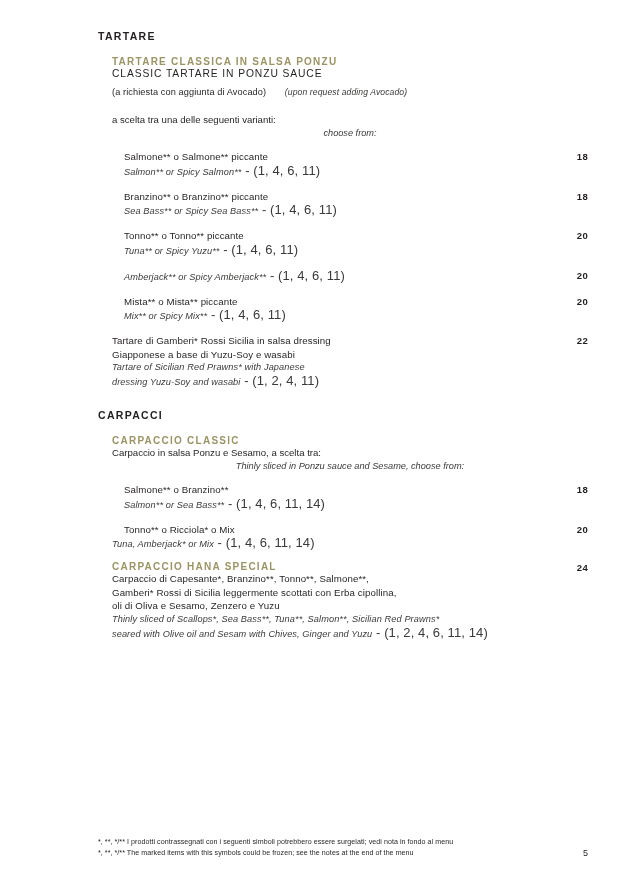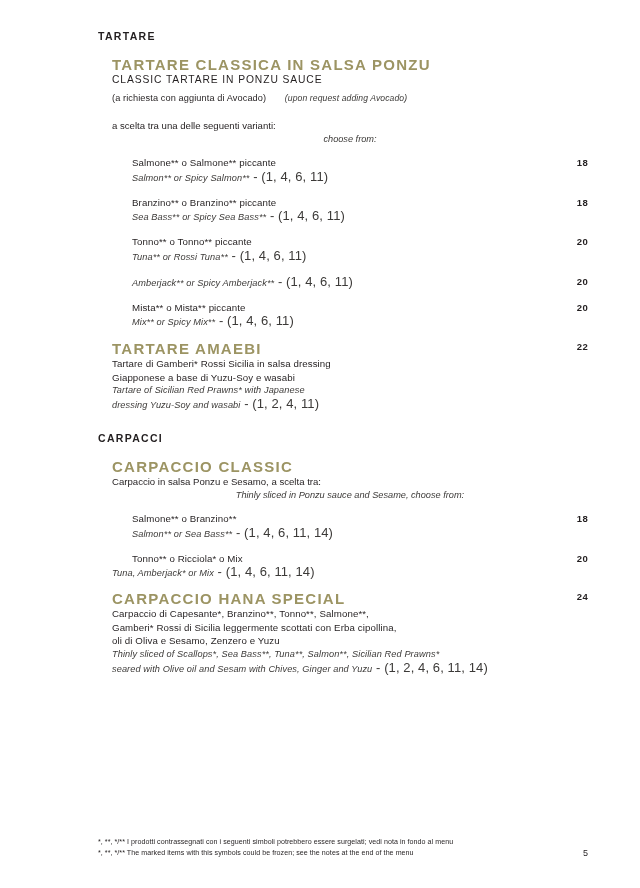--- a/index.html
+++ b/index.html
@@ -36,21 +36,21 @@
     margin-top: 20px;
   }
   .indent {
     margin-left: 14px;
   }
   
   .grp {
     margin-bottom: 0;
   }
   .grp-title {
-    font-size: 15px;
+    font-size: 10px;
     letter-spacing: 1.25px;
     font-weight: bold;
     color: #9c9463;
     text-transform: uppercase;
   }
   .row {
     display: flex;
     align-items: flex-start;
     justify-content: space-between;
   }
@@ -111,21 +111,21 @@
     line-height: 14px;
     letter-spacing: .1px;
   }
   .req .par {
     font-style: italic;
     color: #3c3a38;
     font-size: 8.6px;
     padding-left: 16px;
   }
   .variant {
-    margin-left: 20px;
+    margin-left: 12px;
   }
   .variant-block {
     margin-bottom: 11px;
   }
   .spacer-10 { height: 10px; }
   .spacer-14 { height: 14px; }
   .spacer-4 { height: 4px; }
   
   .footer {
     position: absolute;
@@ -194,21 +194,21 @@
             </div>
             <div class="price">18</div>
           </div>
         </div>
 
         <div class="variant-block">
           <div class="row">
             <div class="txt">
               <div class="it">Tonno** o Tonno** piccante</div>
               <div class="en">
-                <span>Tuna** or Rossi Tuna**</span><span class="alg"> - (1, 4, 6, 11)</span>
+                <span>Tuna** or Spicy Yuzu**</span><span class="alg"> - (1, 4, 6, 11)</span>
               </div>
             </div>
             <div class="price">20</div>
           </div>
         </div>
 
         <div class="variant-block">
           <div class="row">
             <div class="txt">
               <div class="en">
@@ -230,21 +230,20 @@
             <div class="price">20</div>
           </div>
         </div>
 
       </div>
     </div>
 
     <div class="grp">
       <div class="row">
         <div class="txt">
-          <div class="grp-title">TARTARE AMAEBI</div>
           <div class="it">Tartare di Gamberi* Rossi Sicilia in salsa dressing</div>
           <div class="it">Giapponese a base di Yuzu-Soy e wasabi</div>
           <div class="en">Tartare of Sicilian Red Prawns* with Japanese</div>
           <div class="en">
             <span>dressing Yuzu-Soy and wasabi</span><span class="alg"> - (1, 2, 4, 11)</span>
           </div>
         </div>
         <div class="price">22</div>
       </div>
     </div>

